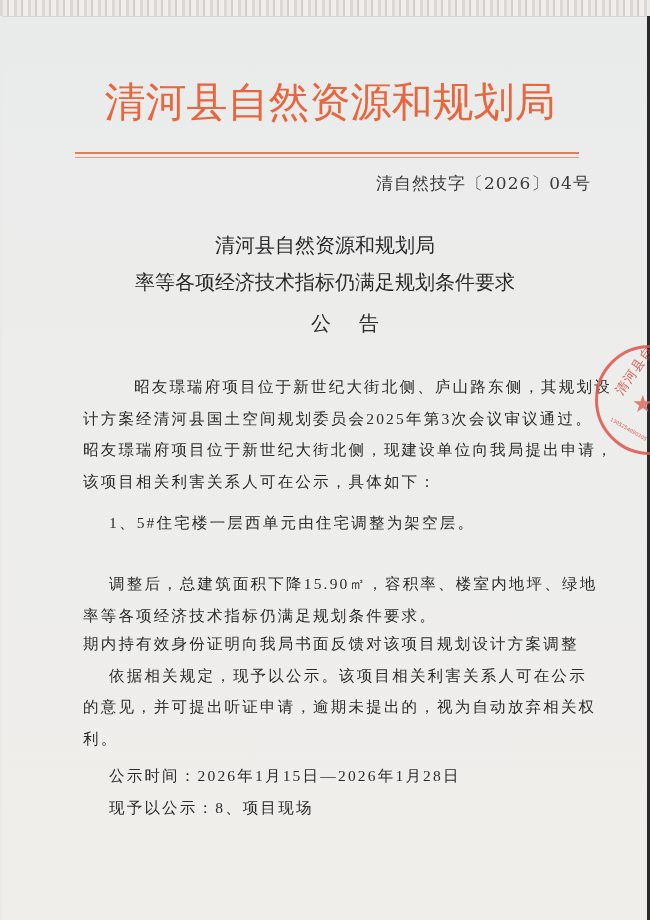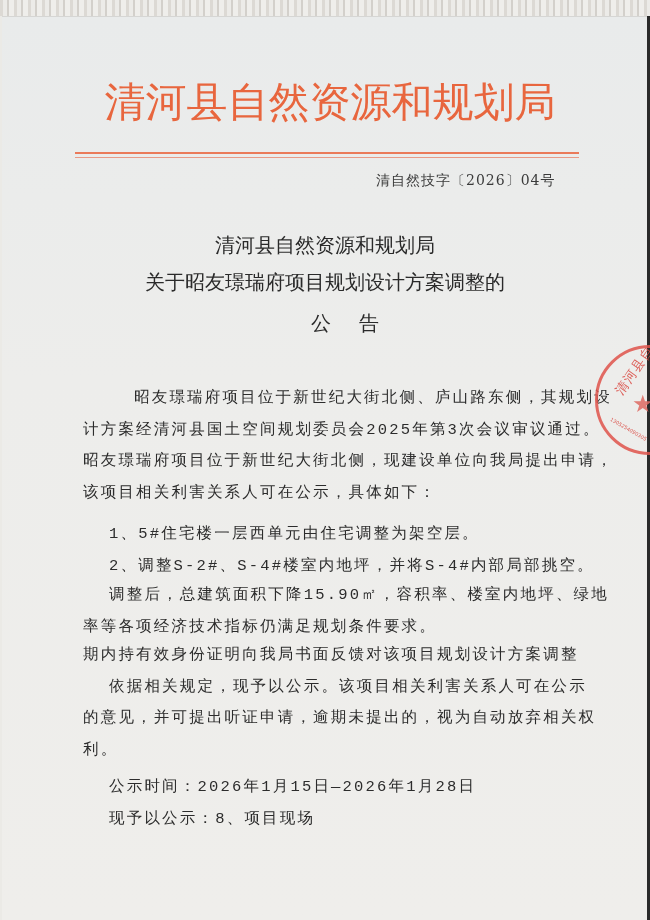--- a/index.html
+++ b/index.html
@@ -29,34 +29,34 @@
   .rule-1 {
     position:absolute; left:75px; top:152px; width:504px; height:2px;
     background:#ea7a5a;
   }
   .rule-2 {
     position:absolute; left:75px; top:157px; width:504px; height:1px;
     background:#e99a86;
   }
   .docnum {
     position:absolute; left:376px; top:172px; width:230px;
-    font-family:"DejaVu Serif", serif; font-size:14px; color:#3a3a3a;
+    font-family:"DejaVu Serif", serif; font-size:17px; color:#3a3a3a;
     letter-spacing:1px; white-space:nowrap;
   }
   .title {
     position:absolute; left:0; width:650px; text-align:center;
     font-family:"DejaVu Sans", sans-serif; color:#2a2a2a; white-space:nowrap;
   }
   .t1 { top:232px; font-size:20px; }
   .t2 { top:269px; font-size:20px; }
   .t3 { top:310px; font-size:20px; letter-spacing:28px; padding-left:28px; box-sizing:border-box;margin-left:20px; }
   .body-text {
     position:absolute; left:100px; width:478px;
-    font-family:Liberation Mono, monospace; font-size:15.5px; color:#2c2c2c;
-    line-height:31.5px; letter-spacing:2.2px; text-align:justify;margin-top:12px;
+    font-family:Liberation Serif, serif; font-size:15.5px; color:#2c2c2c;
+    line-height:31.5px; letter-spacing:2.2px; text-align:justify;
   }
   .line { display:block; white-space:nowrap; }
   .p1 { top:371px; left:103px; }
   .p-items { top:507px; left:103px; }
   .p3 { top:568px; left:103px; }
   .p4 { top:628px; left:103px; }
   .p5 { top:760px; left:103px; }
   .stamp {
     position:absolute; left:595px; top:345px; width:110px; height:110px;
     border:3px solid #e0544c; border-radius:50%; box-sizing:border-box;
@@ -87,33 +87,32 @@
 <div class="page"></div>
 <div class="right-edge"></div>
 
 <div class="letterhead">清河县自然资源和规划局</div>
 <div class="rule-1"></div>
 <div class="rule-2"></div>
 
 <div class="docnum">清自然技字〔2026〕04号</div>
 
 <div class="title t1">清河县自然资源和规划局</div>
-<div class="title t2">关于昭友璟瑞府项目规划设计方案调整的</div>
+<div class="title t2">率等各项经济技术指标仍满足规划条件要求</div>
 <div class="title t3">公告</div>
 
 <div class="body-text p1">
   <span class="line" style="padding-left:31px">昭友璟瑞府项目位于新世纪大街北侧、庐山路东侧，其规划设</span>
   <span class="line" style="margin-left:-20px">计方案经清河县国土空间规划委员会2025年第3次会议审议通过。</span>
   <span class="line" style="margin-left:-20px">昭友璟瑞府项目位于新世纪大街北侧，现建设单位向我局提出申请，</span>
   <span class="line" style="margin-left:-20px">该项目相关利害关系人可在公示，具体如下：</span>
 </div>
 
 <div class="body-text p-items">
   <span class="line" style="padding-left:6px">1、5#住宅楼一层西单元由住宅调整为架空层。</span>
-  <span class="line" style="padding-left:6px">2、调整S-2#、S-4#楼室内地坪，并将S-4#内部局部挑空。</span>
 </div>
 
 <div class="body-text p3">
   <span class="line" style="padding-left:6px">调整后，总建筑面积下降15.90㎡，容积率、楼室内地坪、绿地</span>
   <span class="line" style="margin-left:-20px">率等各项经济技术指标仍满足规划条件要求。</span>
 </div>
 
 <div class="body-text p4">
   <span class="line" style="margin-left:-20px">期内持有效身份证明向我局书面反馈对该项目规划设计方案调整</span>
   <span class="line" style="padding-left:6px">依据相关规定，现予以公示。该项目相关利害关系人可在公示</span>

